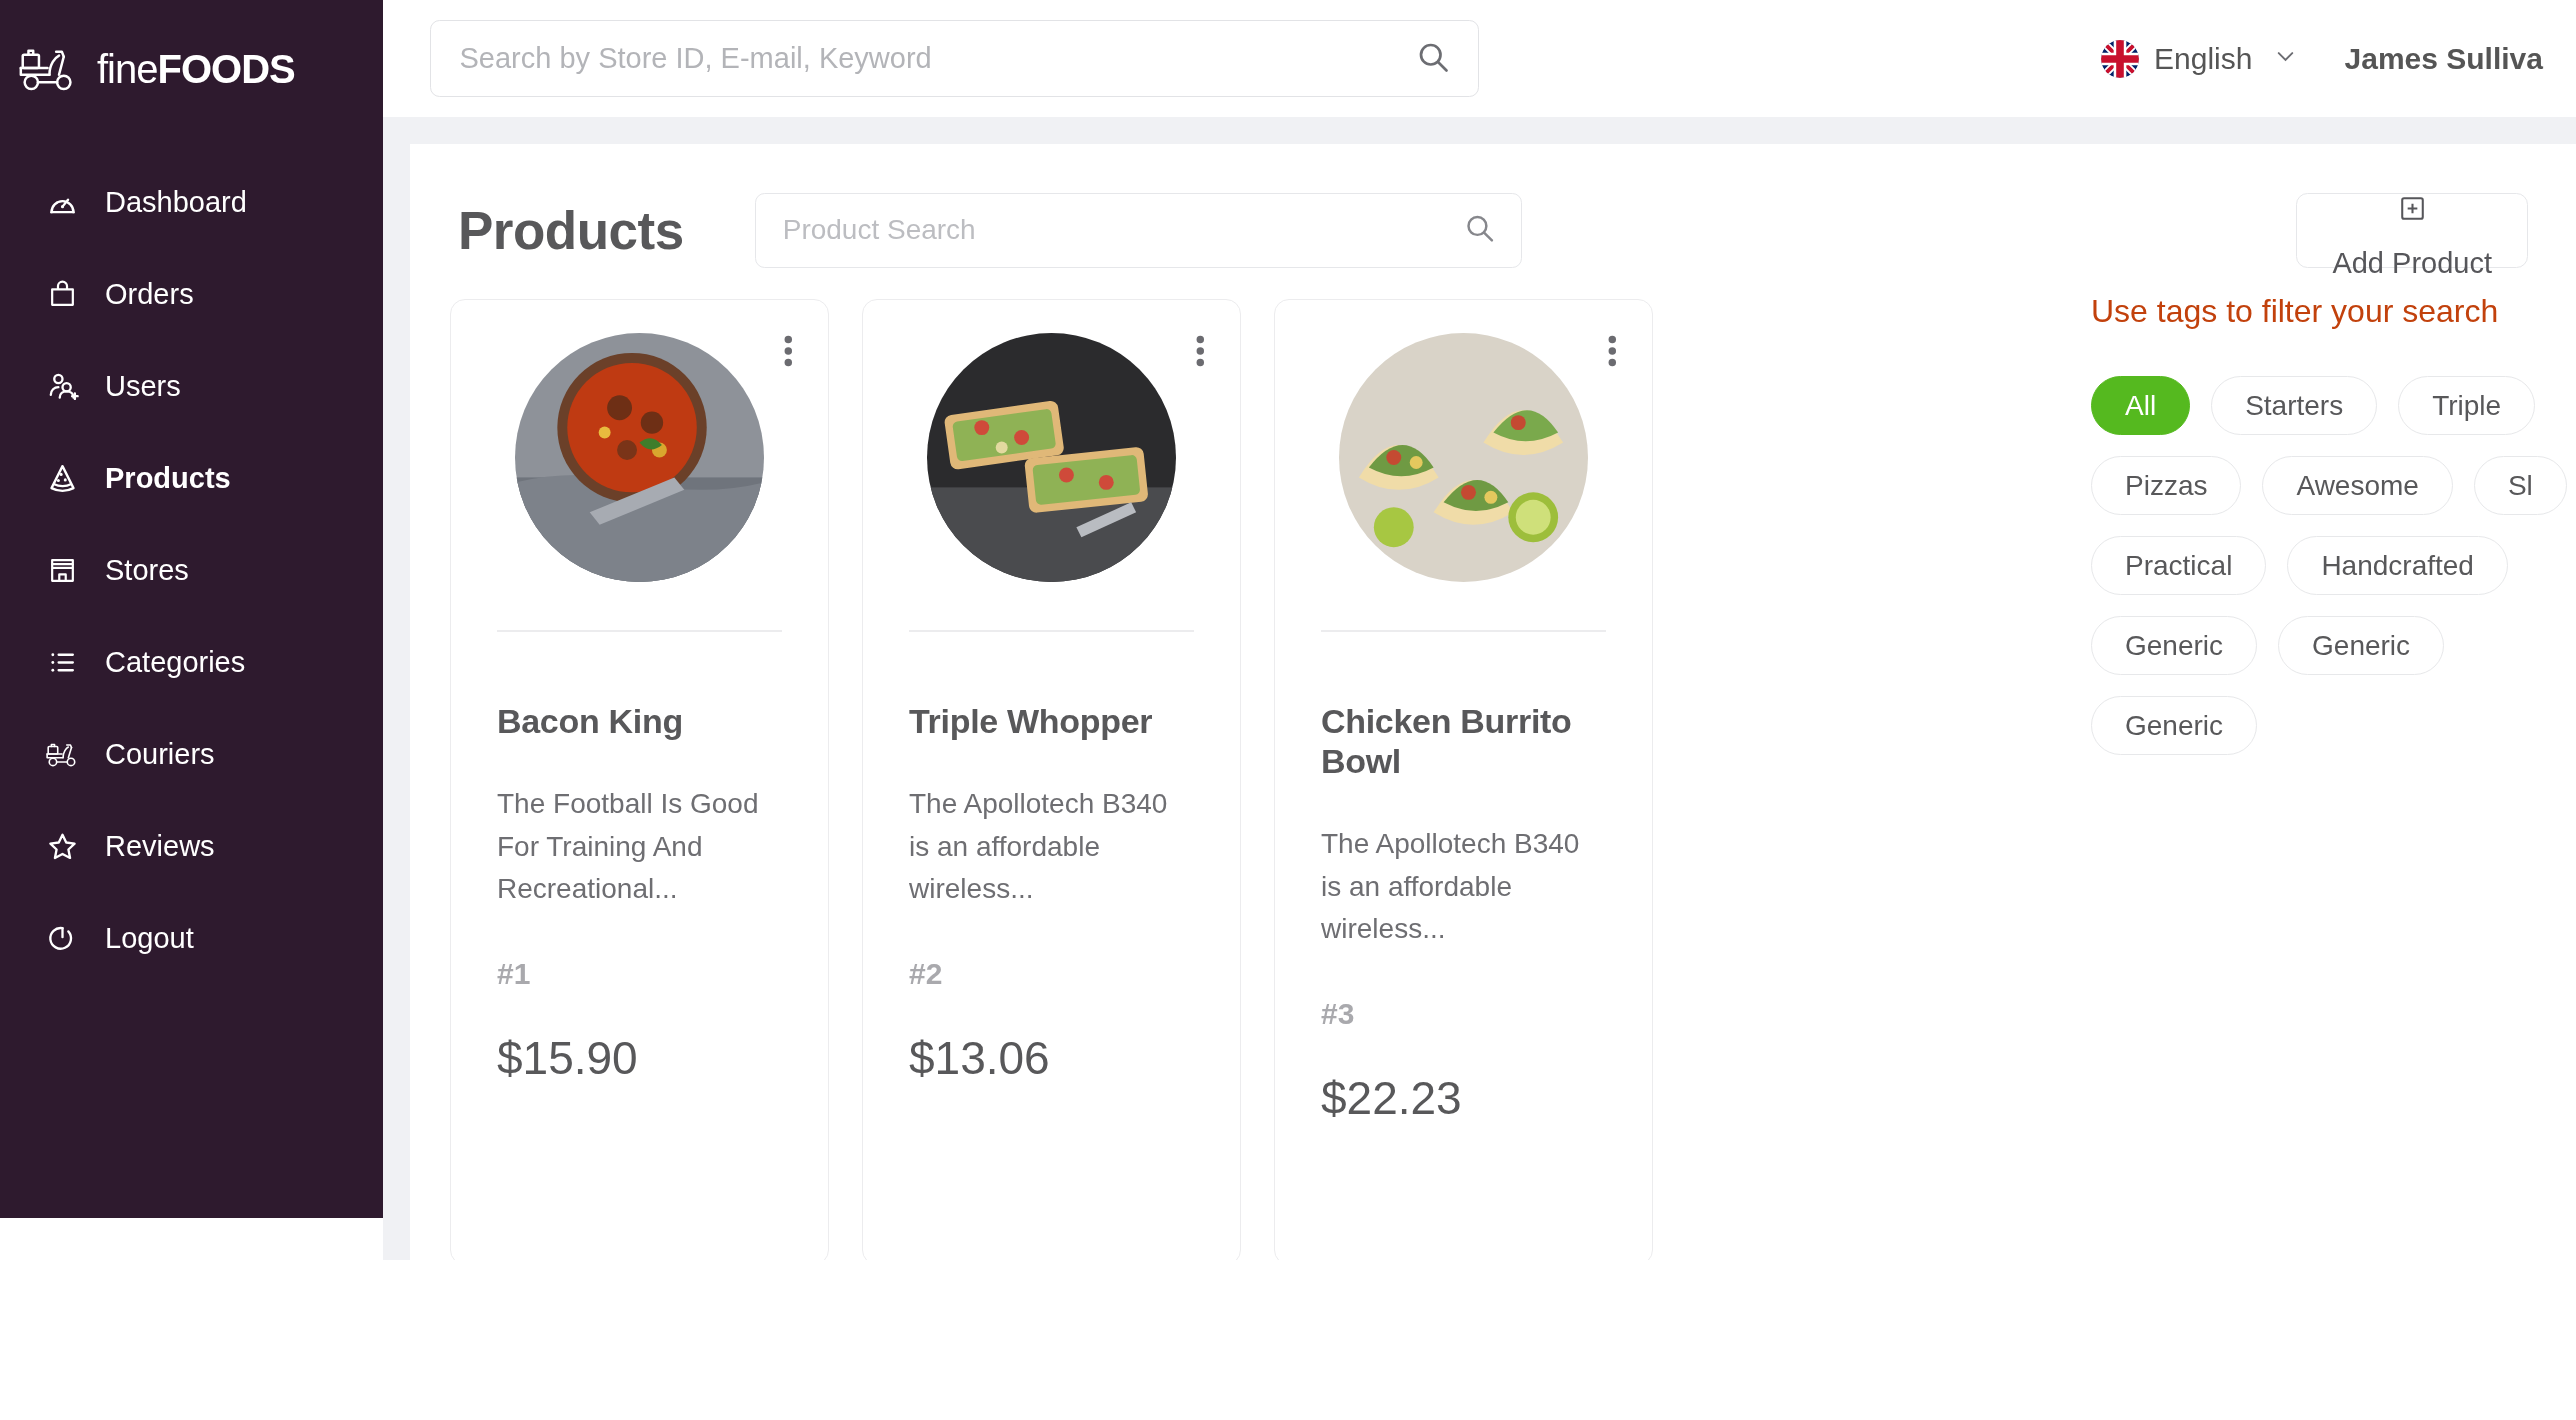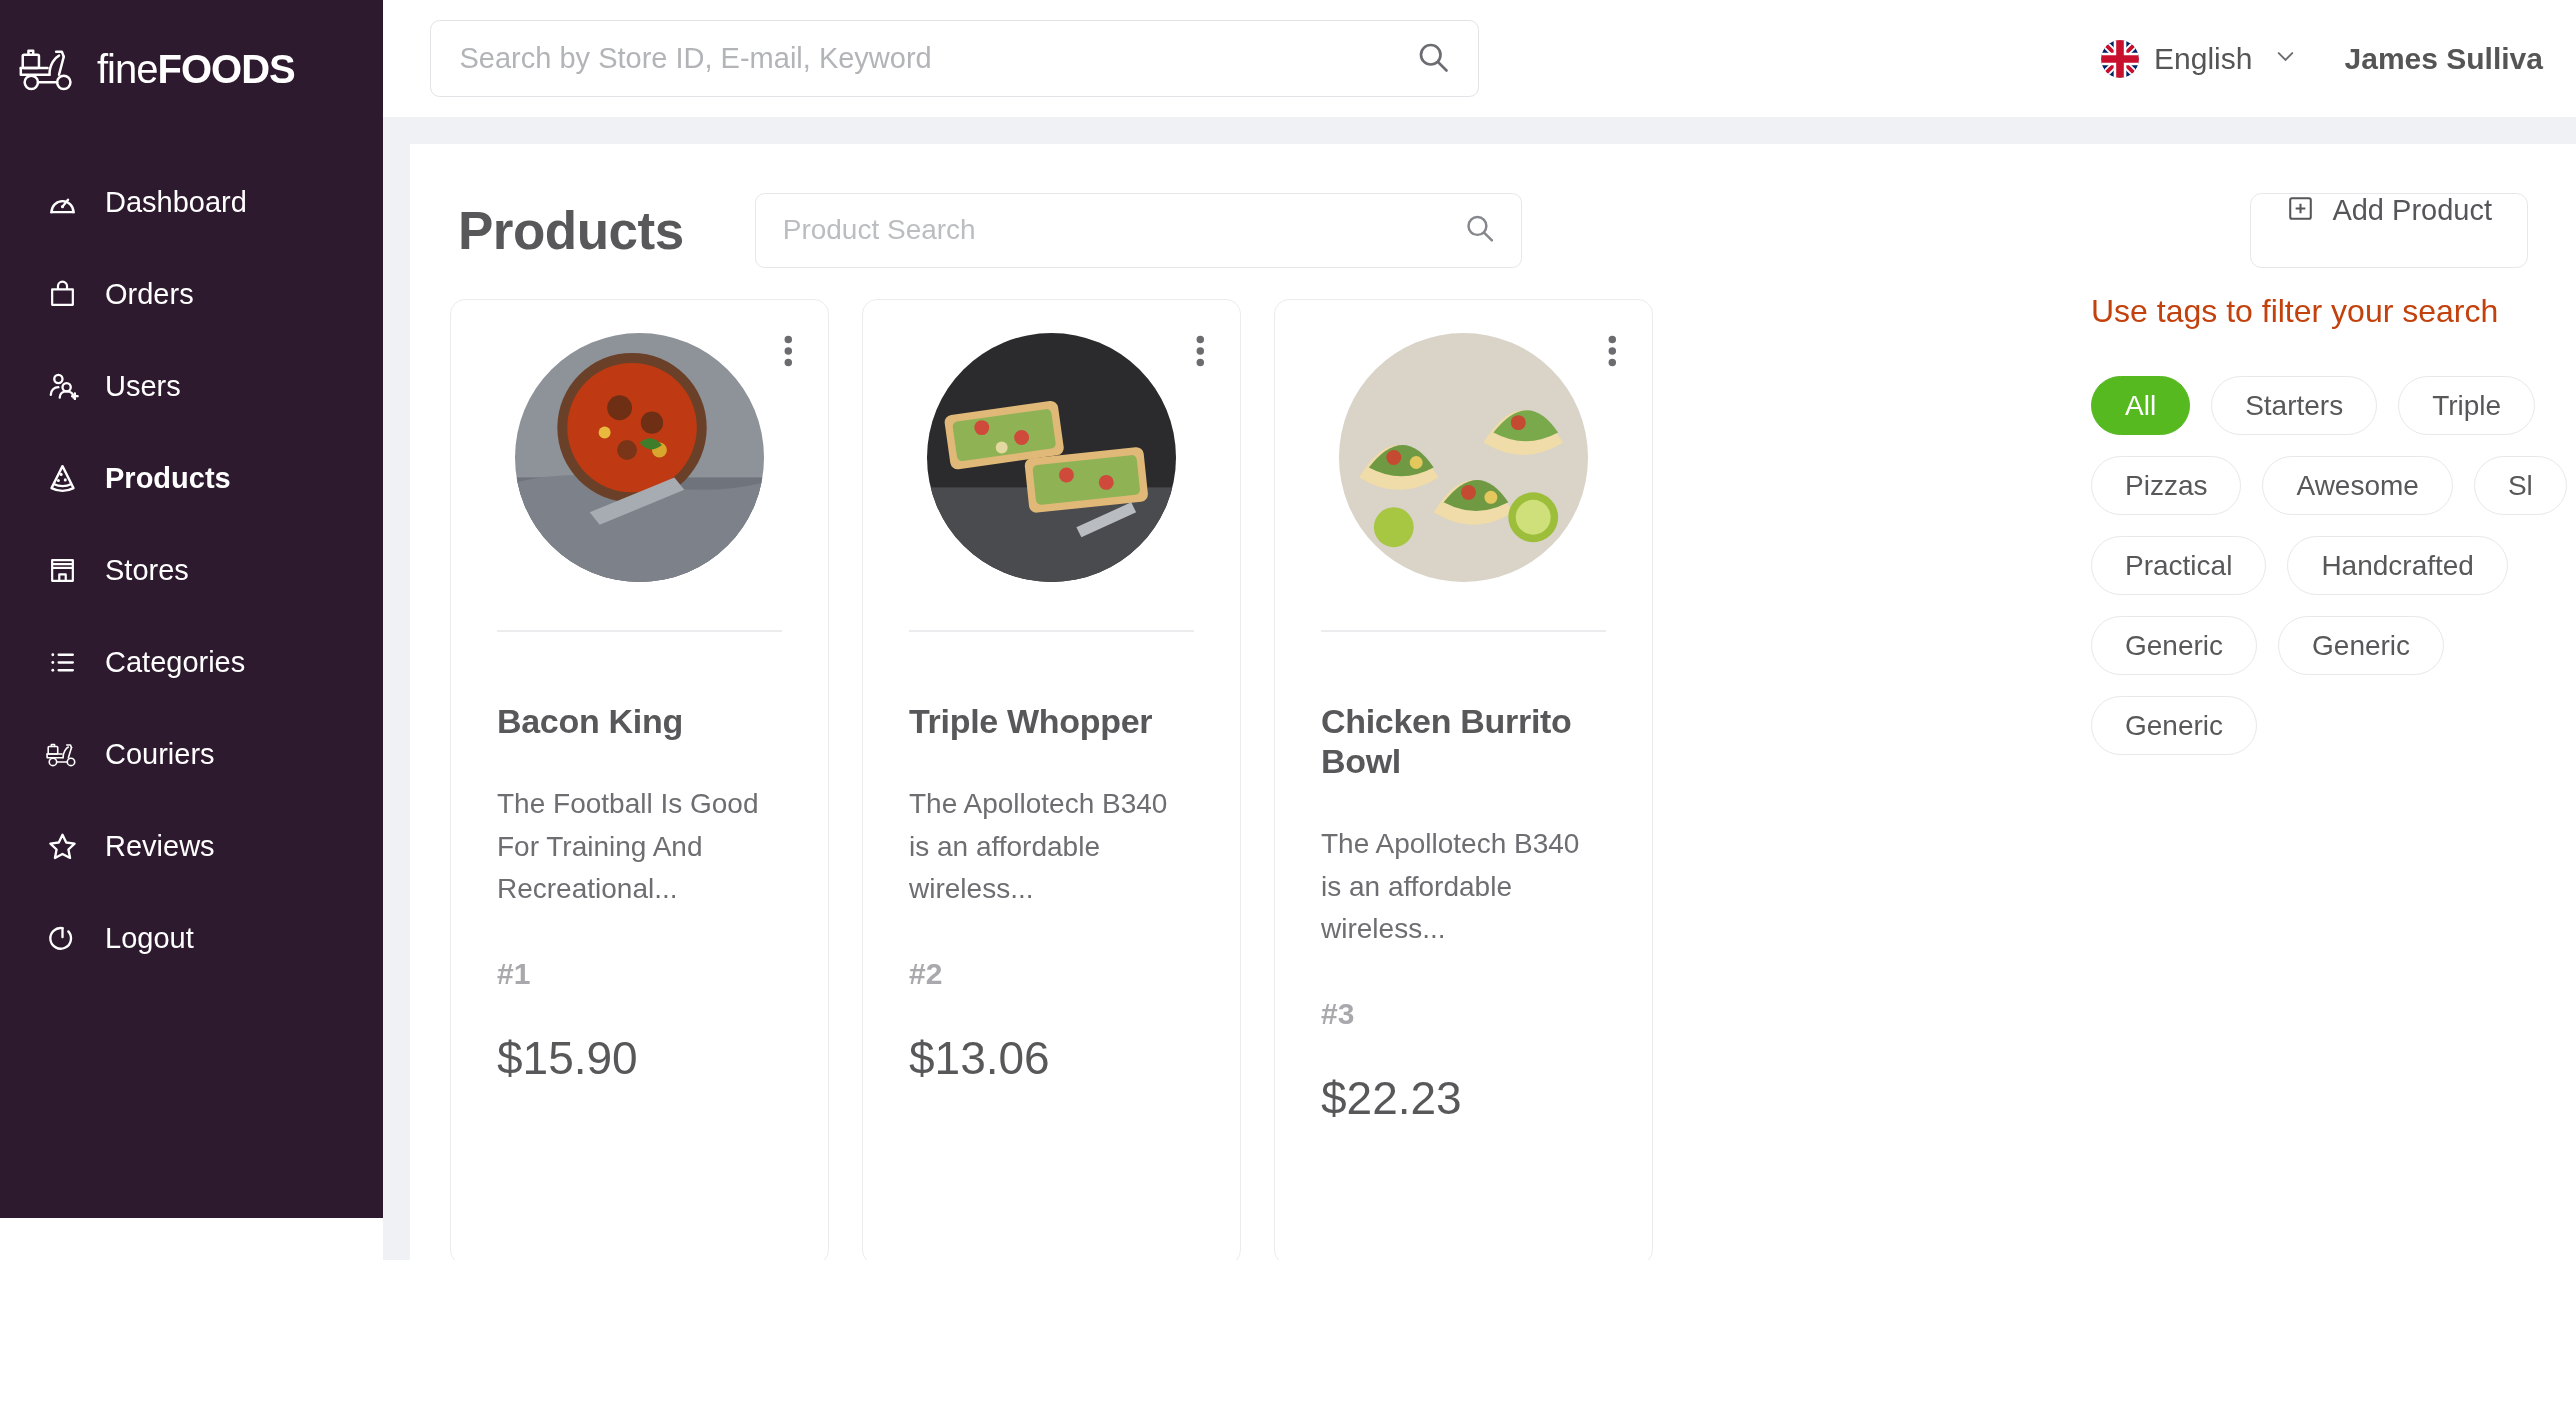--- a/index.html
+++ b/index.html
@@ -71,25 +71,26 @@
     display: flex; align-items: center; padding: 0 27px;
   }
   .prod-search input {
     border: none; outline: none; font-size: 28px; color: #4a4a4a;
     width: 100%; background: transparent; font-family: "Liberation Sans", sans-serif;
   }
   .prod-search input::placeholder { color: #bcbdc1; }
   .prod-search .mag { position: absolute; right: 25px; top: 50%; transform: translateY(-50%); }
   .head-spacer { flex: 1; }
   .add-btn {
-    display: flex; gap: 17px;
+    display: flex; align-items: center; gap: 17px;
     height: 75px; padding: 0 35px;
     border: 1.9px solid #e6e7ea; border-radius: 11.5px; background: #fff;
     font-size: 29px; color: #56565a; cursor: pointer; white-space: nowrap;
     font-family: "Liberation Sans", sans-serif;
+    flex-direction: column;
   }
 
   .body-row { display: flex; padding: 0 0 0 0; height: calc(100% - 92px); }
   .cards-col { width: 1648px; flex: 0 0 1648px; padding-left: 40px; }
   .cards-grid { display: flex; flex-wrap: wrap; gap: 33px; padding-top: 23px; }
 
   .card {
     width: 379px; flex: 0 0 379px;
     border: 1.9px solid #ececee; border-radius: 15px;
     background: #fff; padding: 12px 46px 38px 46px;

